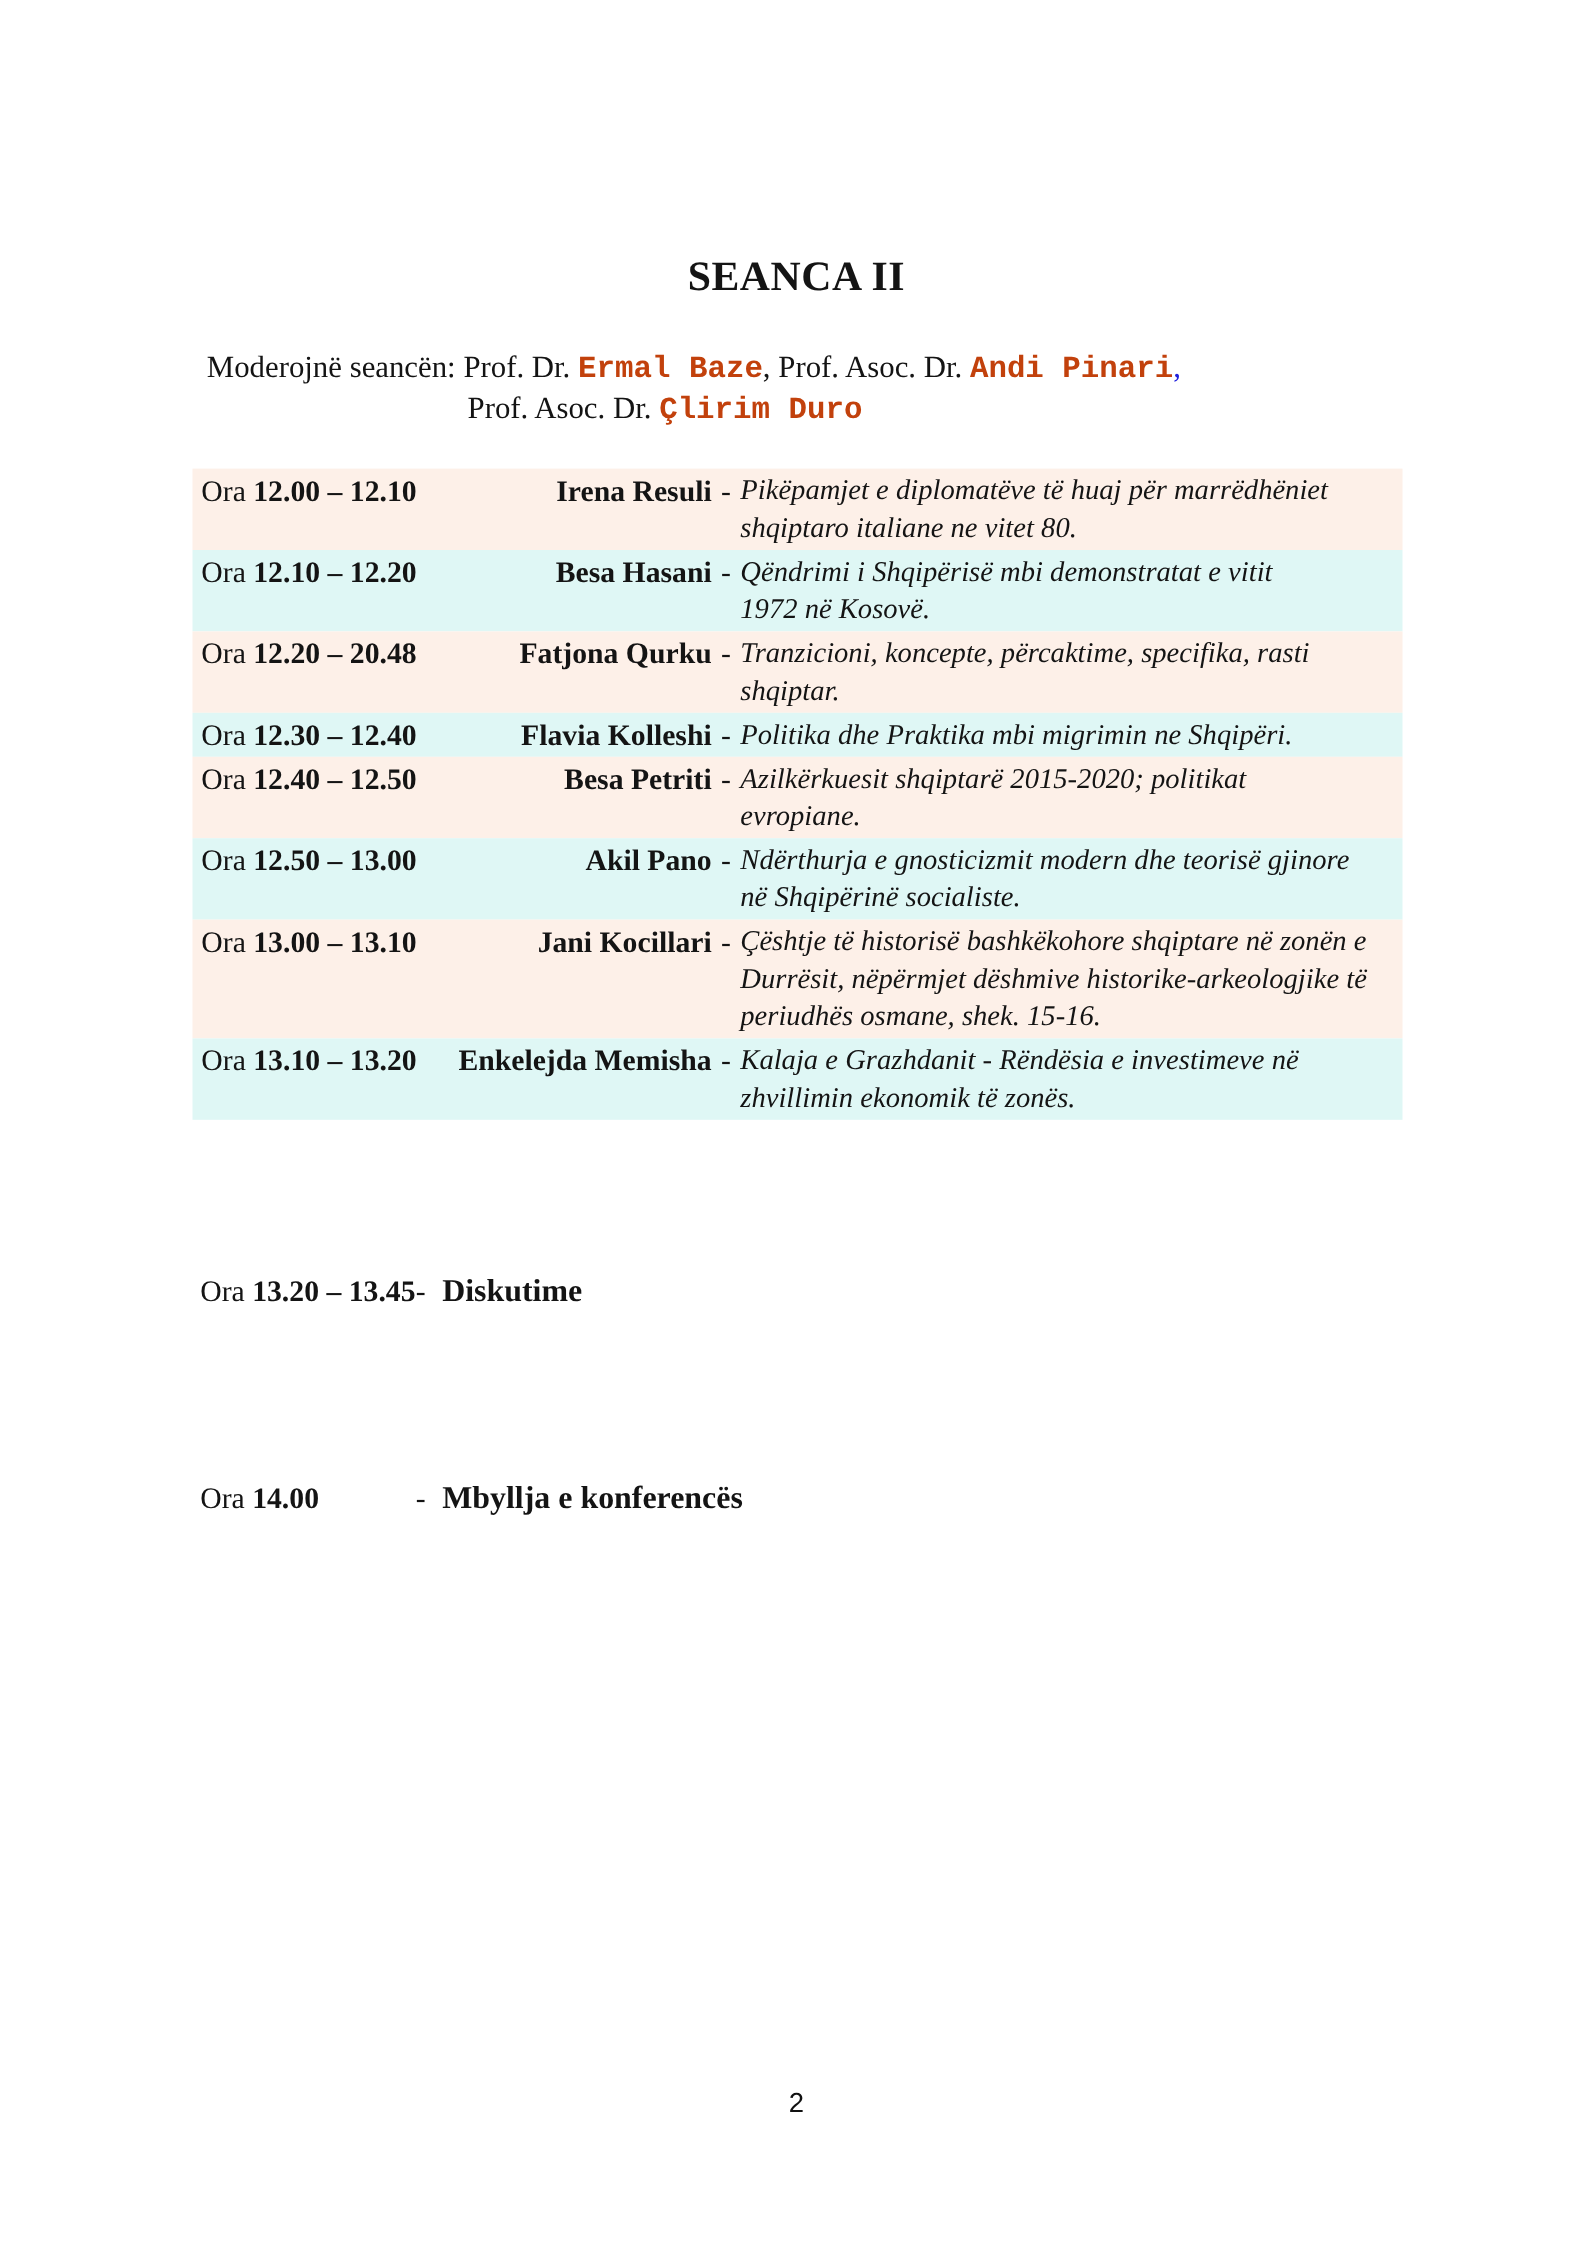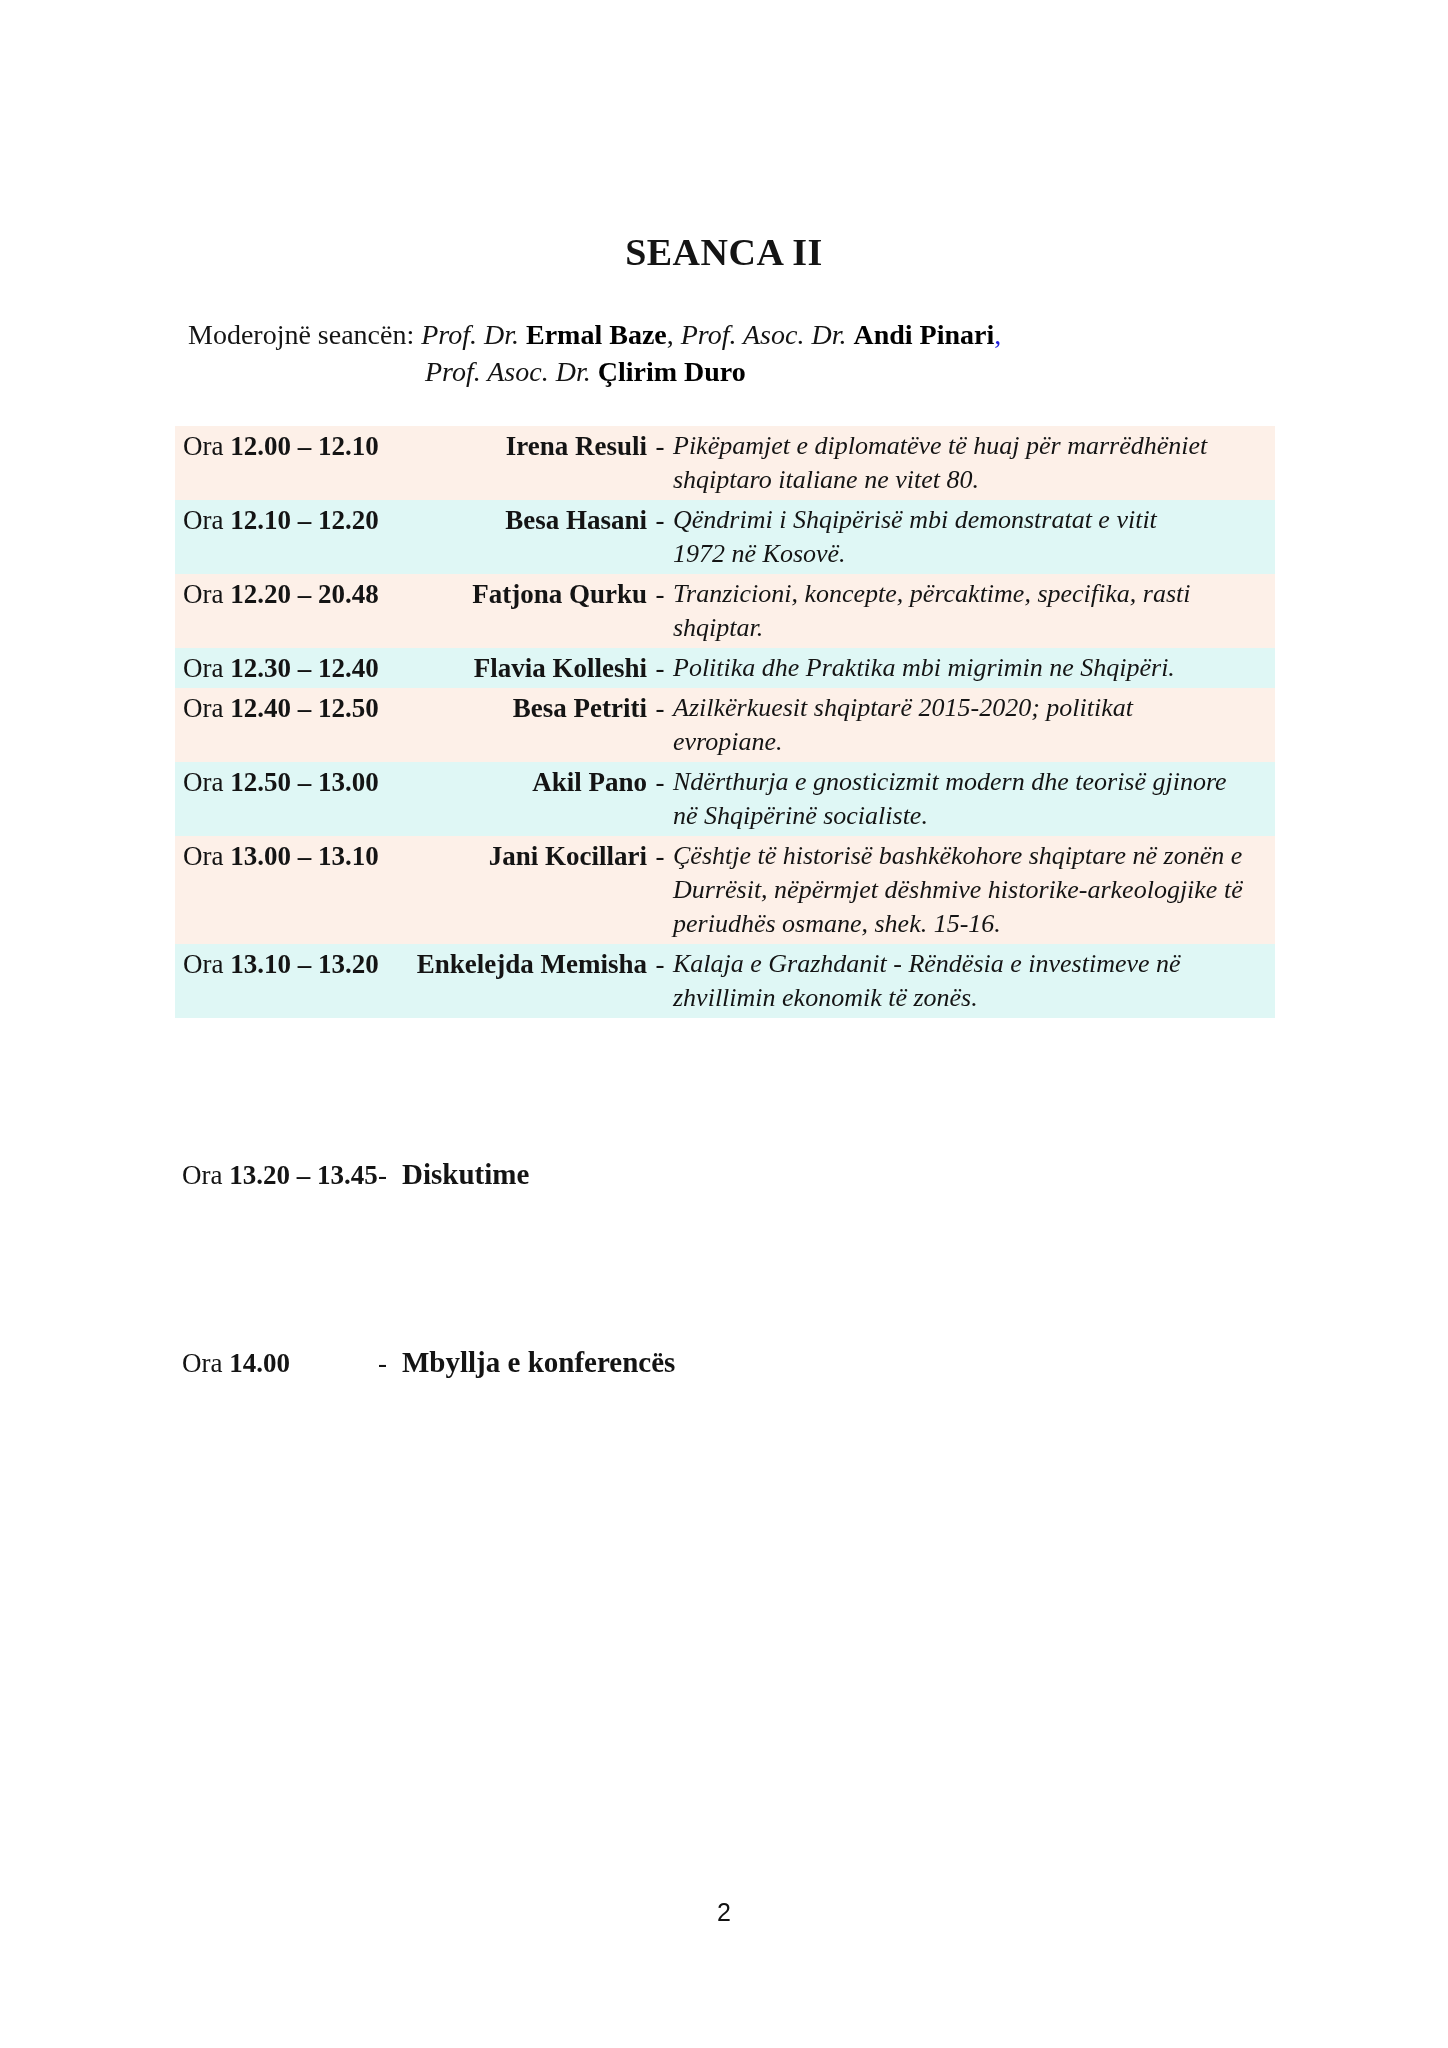--- a/index.html
+++ b/index.html
@@ -31,22 +31,22 @@
     white-space: nowrap;
   }
   .mod-line2 {
     position: absolute;
     top: 353px;
     left: 425px;
     font-size: 28px;
     line-height: 37px;
     white-space: nowrap;
   }
-  .it { font-style: italic; }
-  .blue-name { color: #000000; font-weight: bold; }
+  .it { }
+  .blue-name { color: #c2410c; font-weight: bold; font-family: Liberation Mono, monospace; }
   .blue { color: #2121dd; }
 
   .schedule {
     position: absolute;
     top: 426px;
     left: 175px;
     width: 1100px;
     font-size: 27px;
   }
   .row { display: flex; align-items: flex-start; padding: 3px 0 3px; line-height: 34px; }

